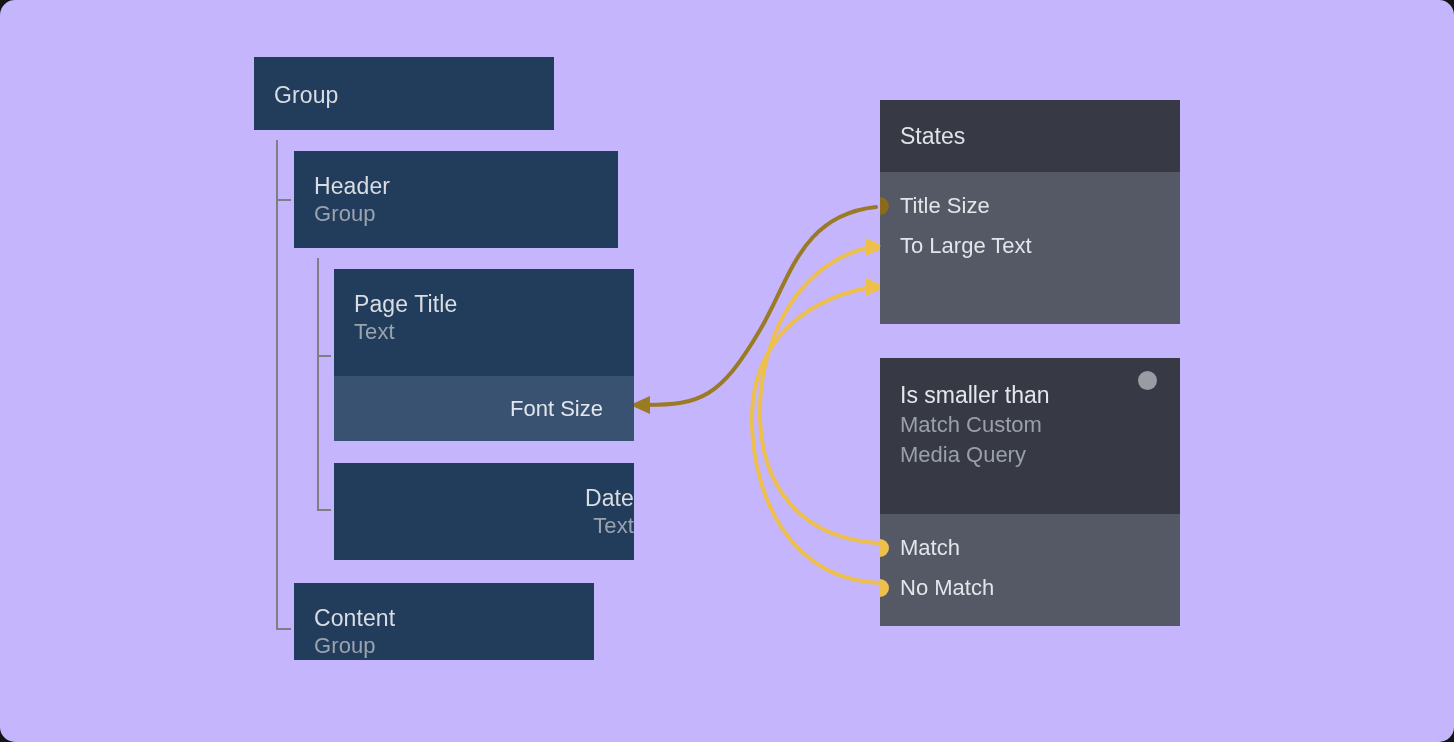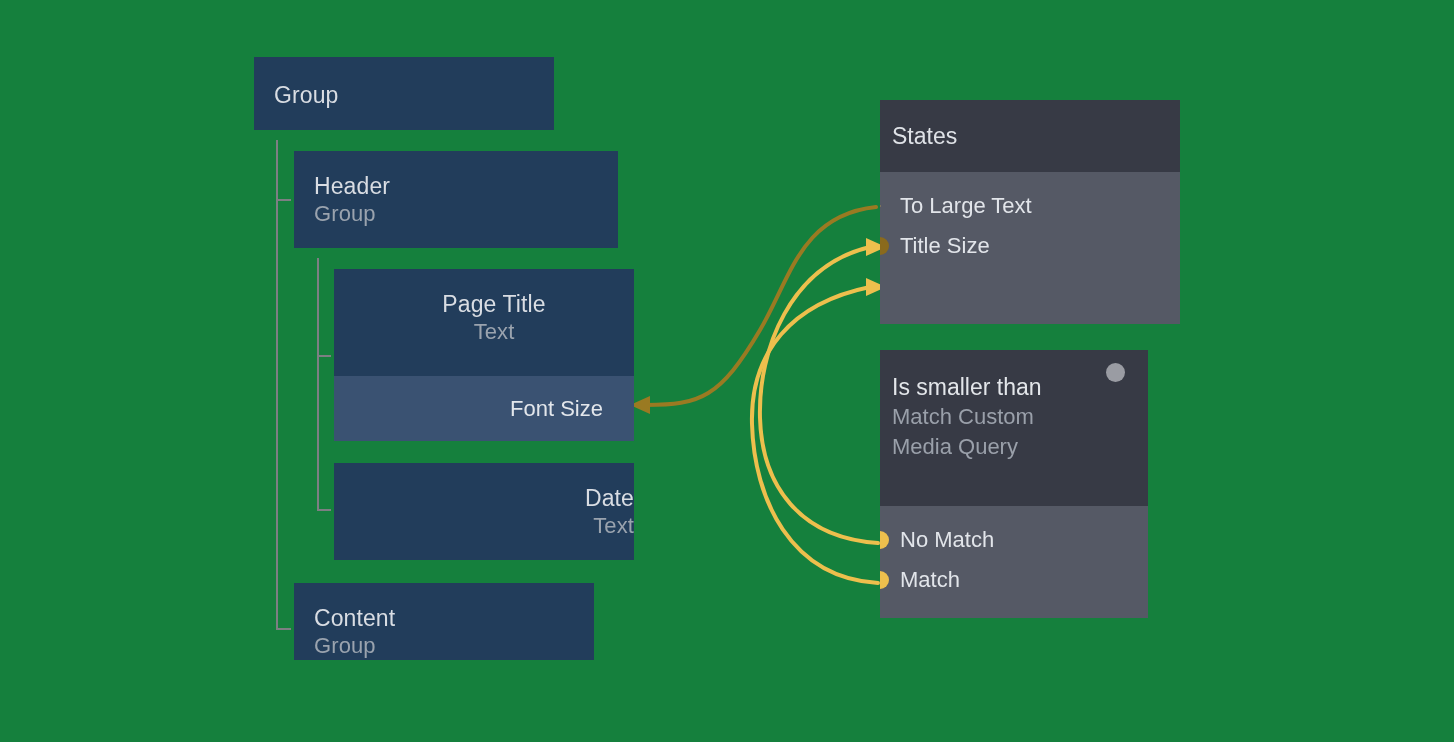--- a/index.html
+++ b/index.html
@@ -9,22 +9,23 @@
     background: #141414;
   }
   body {
     font-family: "Liberation Sans", sans-serif;
     -webkit-font-smoothing: antialiased;
   }
   #canvas {
     position: relative;
     width: 1454px;
     height: 742px;
-    background: #15803d;
+    background: #c4b5fd;
     overflow: hidden;
+    border-radius: 15px;
   }
 
   
   .tree-node {
     position: absolute;
     box-sizing: border-box;
     background: #223d5b;
     overflow: hidden;
   }
   .tree-node .nd-title {
@@ -95,21 +96,21 @@
   .panel-head .panel-title {
     color: #dfe2e7;
     font-size: 23px;
     line-height: 28px;
     white-space: nowrap;
   }
   .panel-head.multiline {
     position: relative;
   }
   .panel-head .ph-inner {
-    padding: 22px 0 0 12px;
+    padding: 22px 0 0 20px;
   }
   .head-line {
     color: #e3e6ea;
     font-size: 23px;
     line-height: 30px;
     white-space: nowrap;
   }
   .head-sub {
     color: #9aa0aa;
     font-size: 22px;
@@ -206,21 +207,21 @@
     </div>
   </div>
 
   <div class="tree-node" style="left:294px; top:151px; width:324px; height:97px;">
     <div class="nd-body">
       <div class="nd-title">Header</div>
       <div class="nd-sub">Group</div>
     </div>
   </div>
 
-  <div class="tree-node" style="left:334px; top:269px; width:300px; height:172px;text-align:center;">
+  <div class="tree-node" style="left:334px; top:269px; width:300px; height:172px;">
     <div class="nd-body">
       <div class="nd-title">Page Title</div>
       <div class="nd-sub">Text</div>
     </div>
     <div class="node-prop-row">
       <span class="prop-label">Font Size</span>
     </div>
   </div>
 
   <div class="tree-node" style="left:334px; top:463px; width:300px; height:97px;text-align:right;">
@@ -238,44 +239,44 @@
   </div>
 
   <div class="panel" style="left:880px; top:100px; width:300px; height:224px;">
     <div class="panel-head" style="height:72px;">
       <div class="ph-inner">
         <div class="panel-title">States</div>
       </div>
     </div>
     <div class="panel-body" style="height:152px;">
       <div class="port-row">
+        <span class="state-dot"></span>
+        <span class="port-label">Title Size</span>
+      </div>
+      <div class="port-row">
         <span class="state-arrow"></span>
         <span class="port-label">To Large Text</span>
       </div>
-      <div class="port-row">
-        <span class="state-dot"></span>
-        <span class="port-label">Title Size</span>
-      </div>
-    </div>
-  </div>
-
-  <div class="panel" style="left:880px; top:350px; width:268px; height:268px;">
+    </div>
+  </div>
+
+  <div class="panel" style="left:880px; top:358px; width:300px; height:268px;">
     <div class="panel-head multiline" style="height:156px;">
       <span class="status-dot" style="right:23px; top:13px;"></span>
       <div class="ph-inner">
         <div class="head-line">Is smaller than</div>
         <div class="head-sub">Match Custom</div>
         <div class="head-sub">Media Query</div>
       </div>
     </div>
     <div class="panel-body" style="height:112px;">
       <div class="port-row">
         <span class="state-dot bright"></span>
+        <span class="port-label">Match</span>
+      </div>
+      <div class="port-row">
+        <span class="state-dot bright"></span>
         <span class="port-label">No Match</span>
       </div>
-      <div class="port-row">
-        <span class="state-dot bright"></span>
-        <span class="port-label">Match</span>
-      </div>
     </div>
   </div>
 
 </div>
 
 </body></html>

